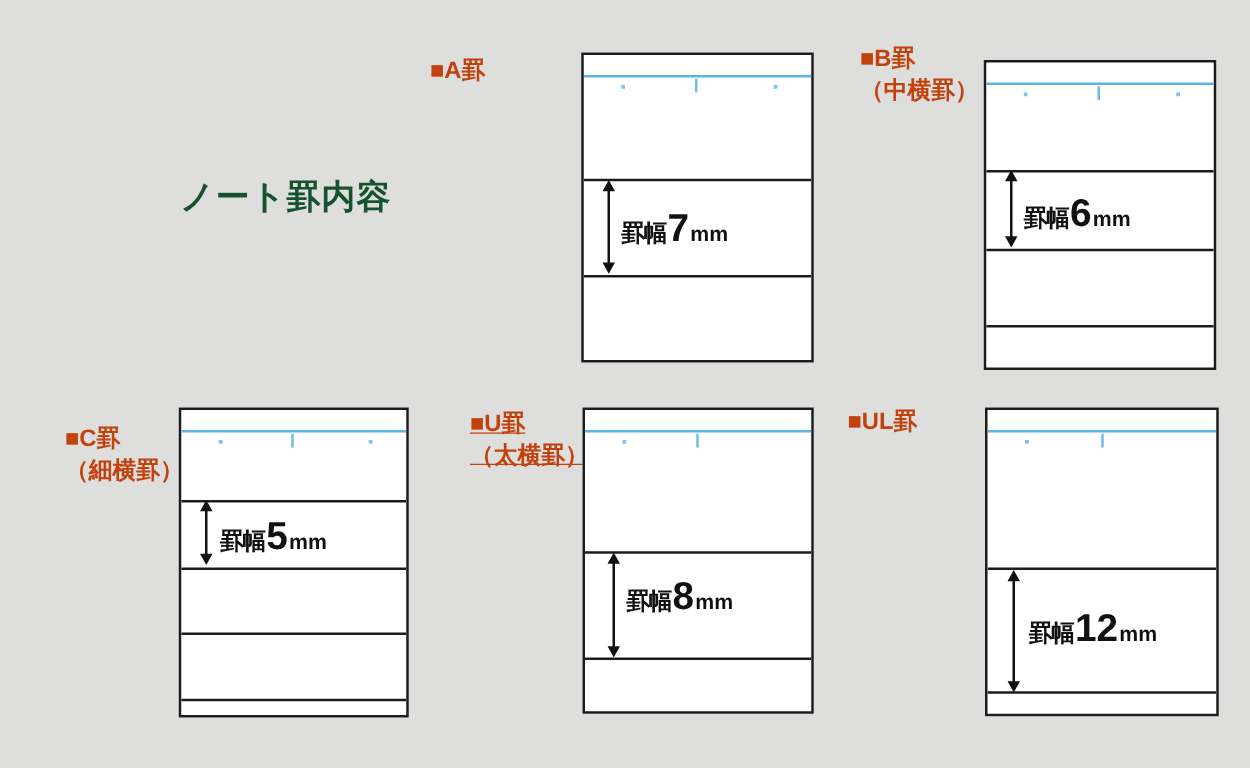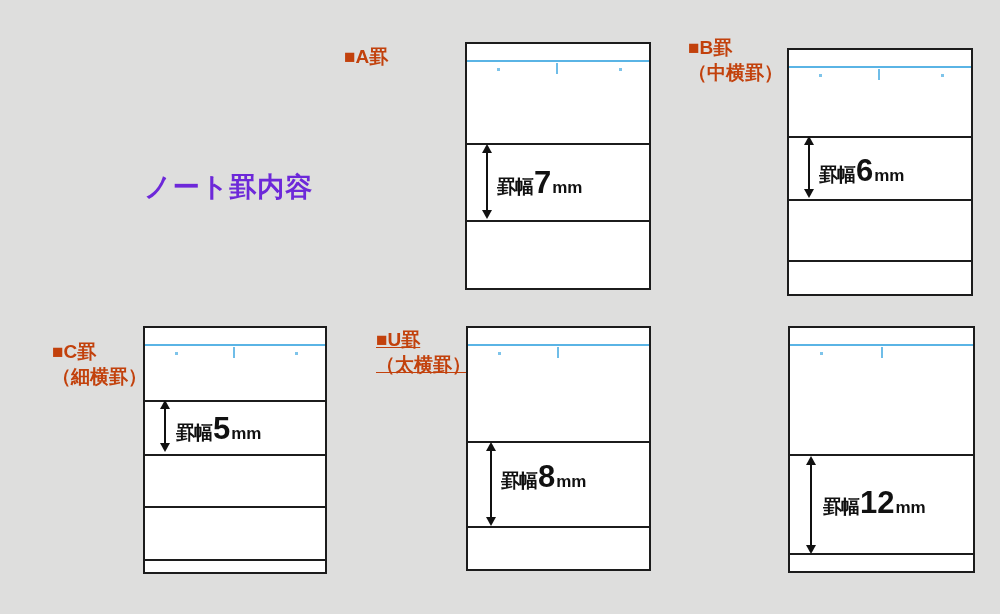--- a/index.html
+++ b/index.html
@@ -20,24 +20,24 @@
     left: 0;
     top: 0;
     width: 1000px;
     height: 614px;
   }
 
   
   .page-title {
     position: absolute;
     left: 144px;
-    top: 169px;
+    top: 139px;
     font-size: 27px;
     font-weight: 700;
-    color: #6d28d9;
+    color: #14532d;
     letter-spacing: 1px;
     white-space: nowrap;
   }
 
   
   .sample {
     position: absolute;
   }
 
   
@@ -246,20 +246,21 @@
       <div class="dim-text" style="left:501px; top:461px;">
         <span class="kanji">罫幅</span>
         <span class="num">8</span>
         <span class="unit">mm</span>
       </div>
     </div>
   </div>
 
   <div class="sample">
     <div class="sample-label" style="left:678px; top:326px;">
+      <span class="line1">■UL罫</span>
     </div>
 
     <div class="paper" style="left:788px; top:326px; width:187px; height:247px;">
       <div class="blue-line" style="top:16px;"></div>
       <div class="tick-dot" style="left:30px; top:24px;"></div>
       <div class="tick-bar" style="left:91px; top:19px;"></div>
       <div class="rule" style="top:126px;"></div>
       <div class="rule" style="top:225px;"></div>
     </div>
 

